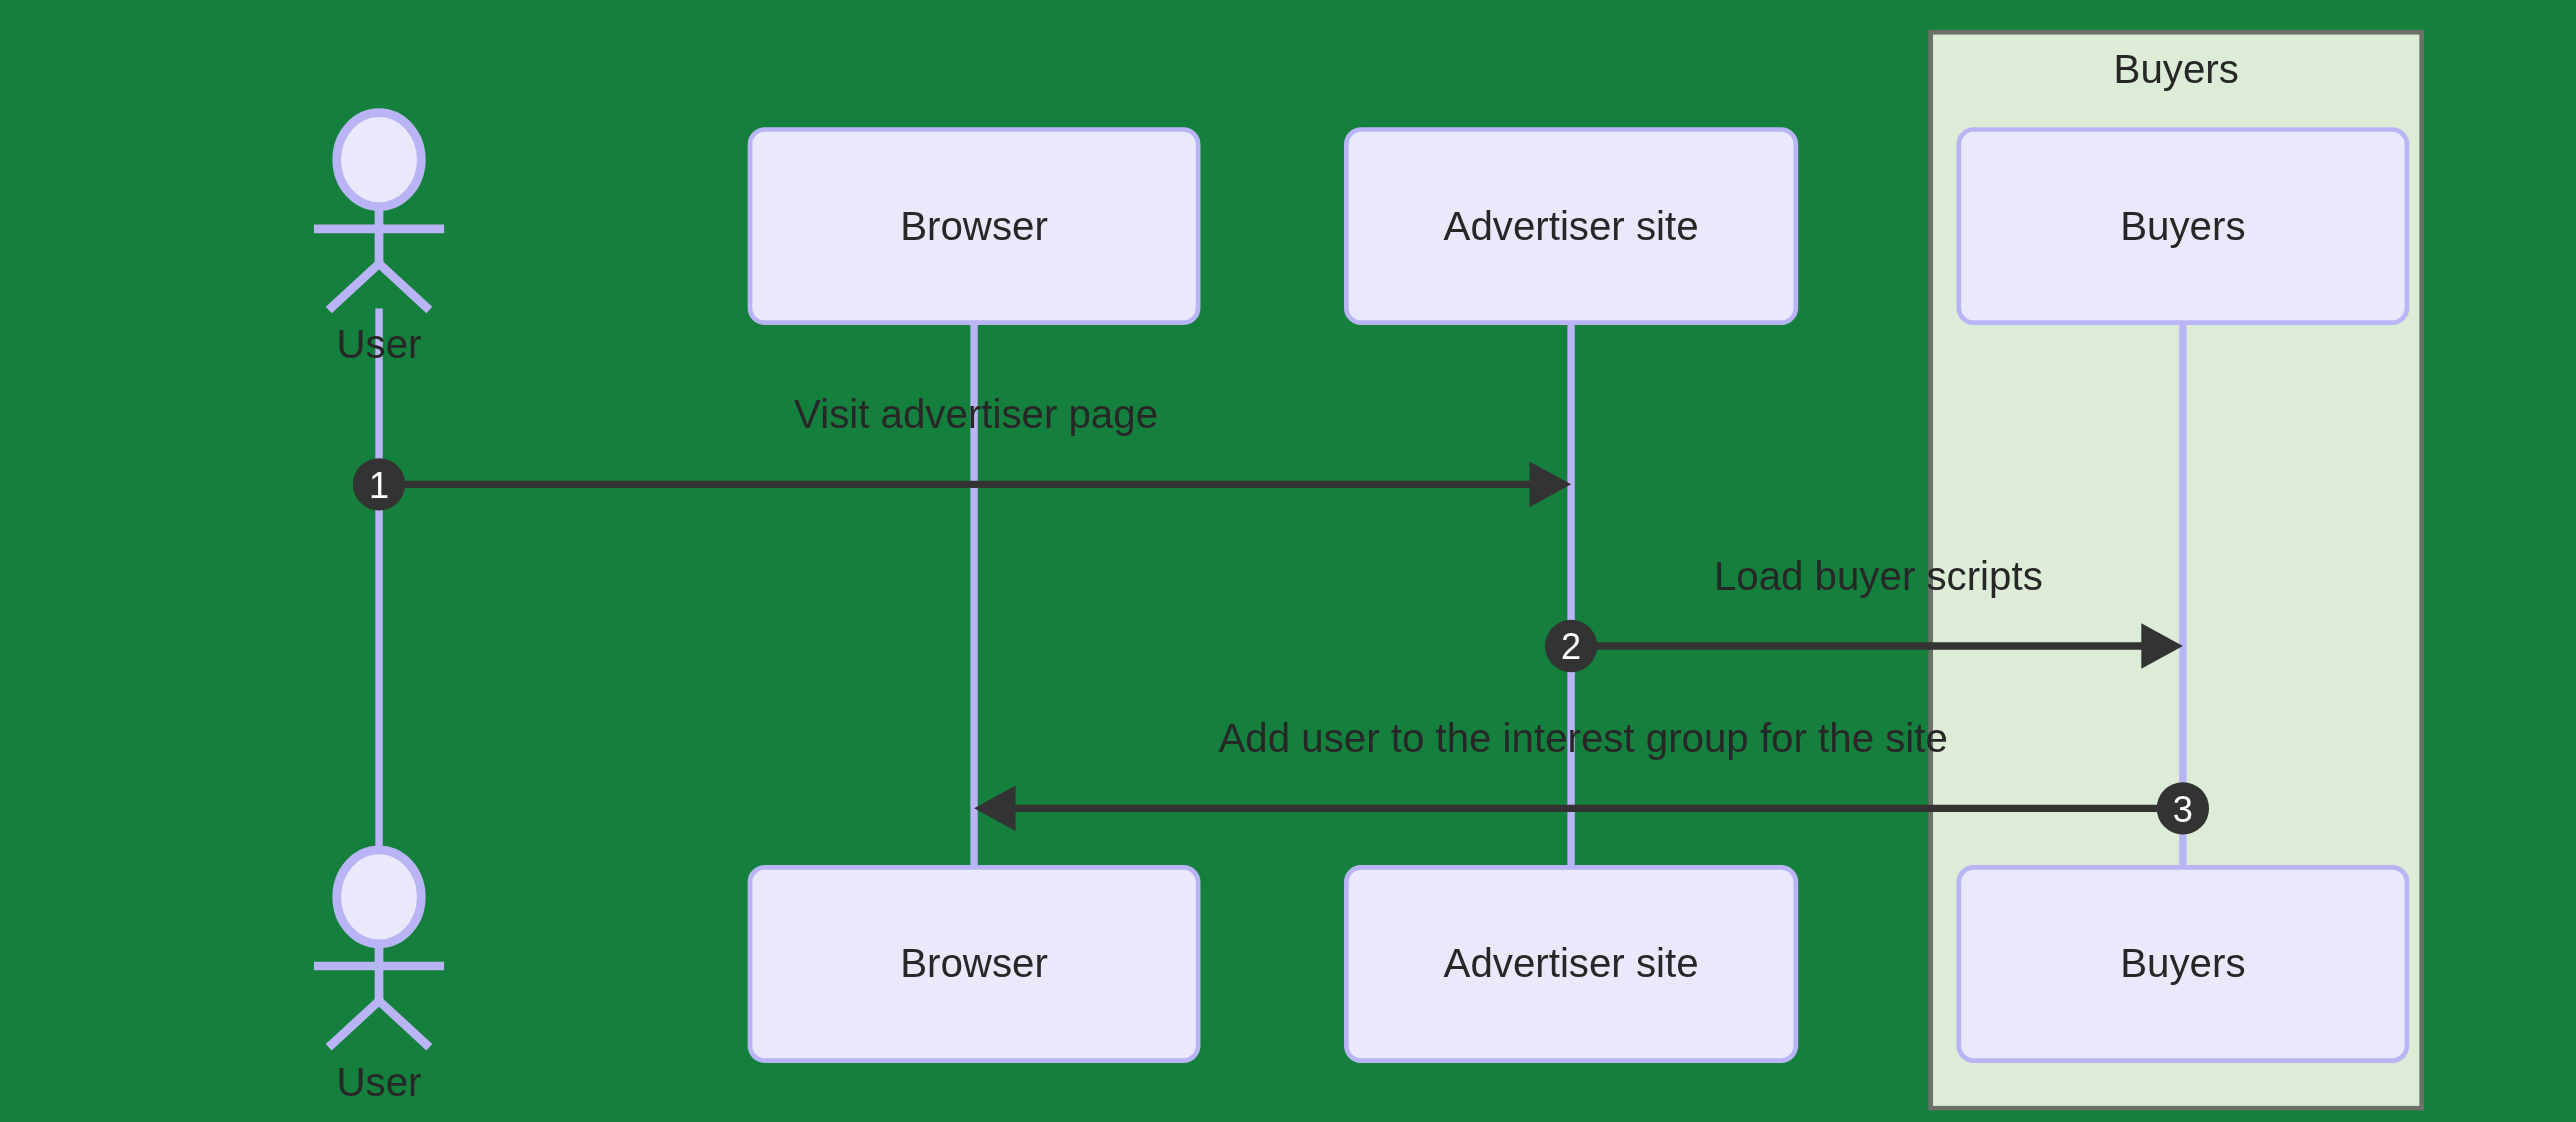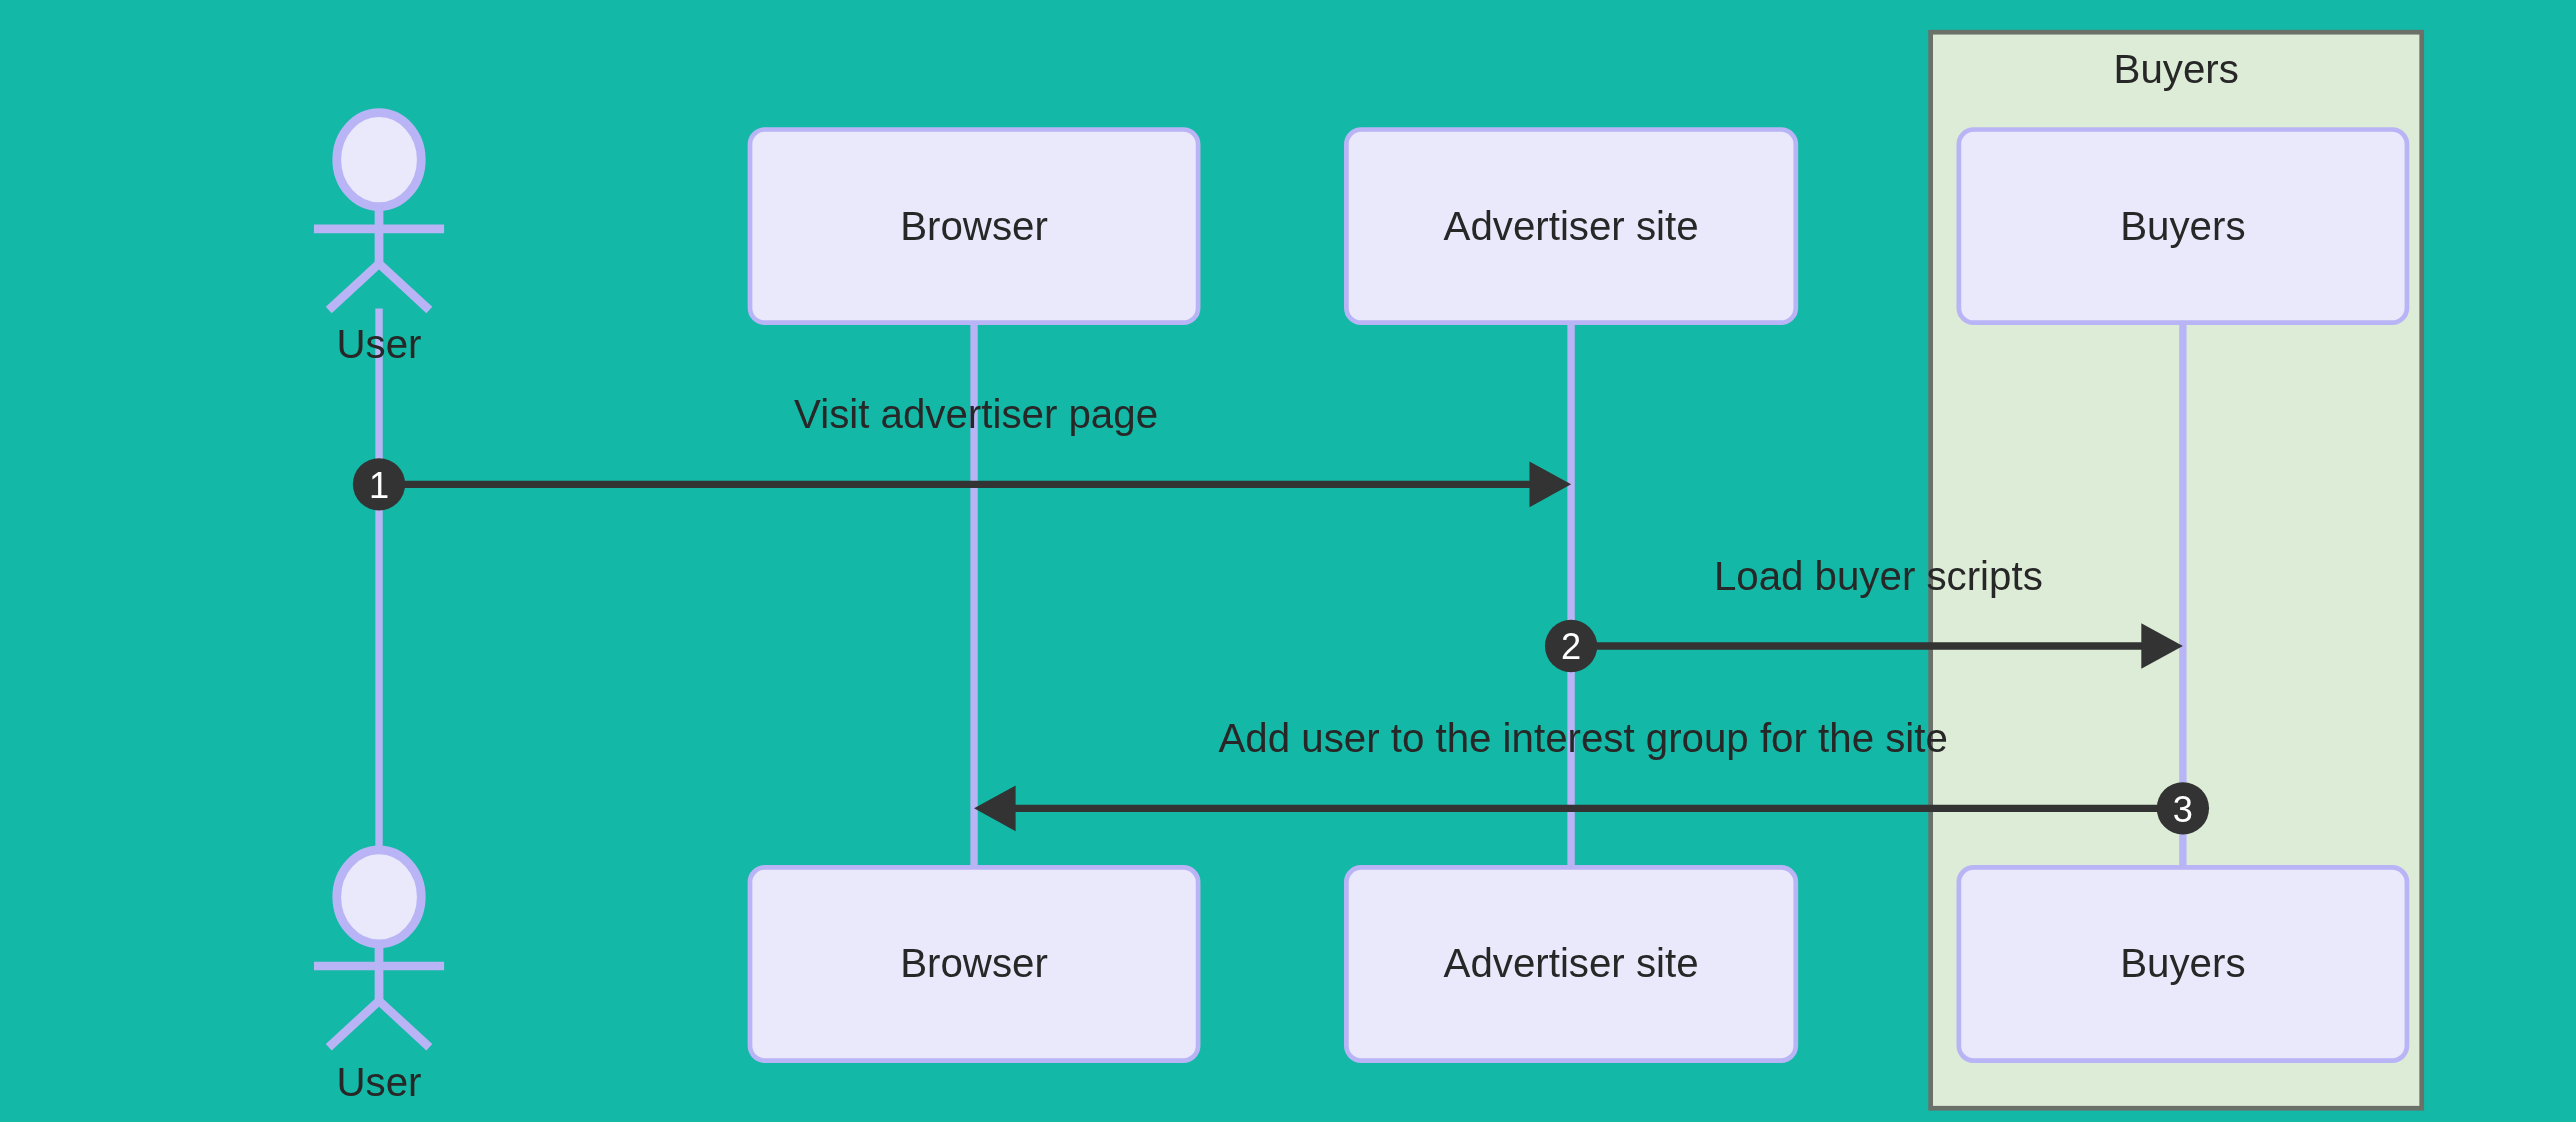--- a/index.html
+++ b/index.html
@@ -11,21 +11,21 @@
   body {
     width: 2576px;
     height: 1123px;
     font-family: "Liberation Sans", sans-serif;
     overflow: hidden;
   }
   #diagram-root {
     position: relative;
     width: 2576px;
     height: 1123px;
-    background: #14b8a6;
+    background: #15803d;
   }
   svg.diagram {
     display: block;
     width: 2576px;
     height: 1123px;
   }
   .participant-box {
     fill: #eae8fb;
     stroke: #b9b4f5;
     stroke-width: 7;

